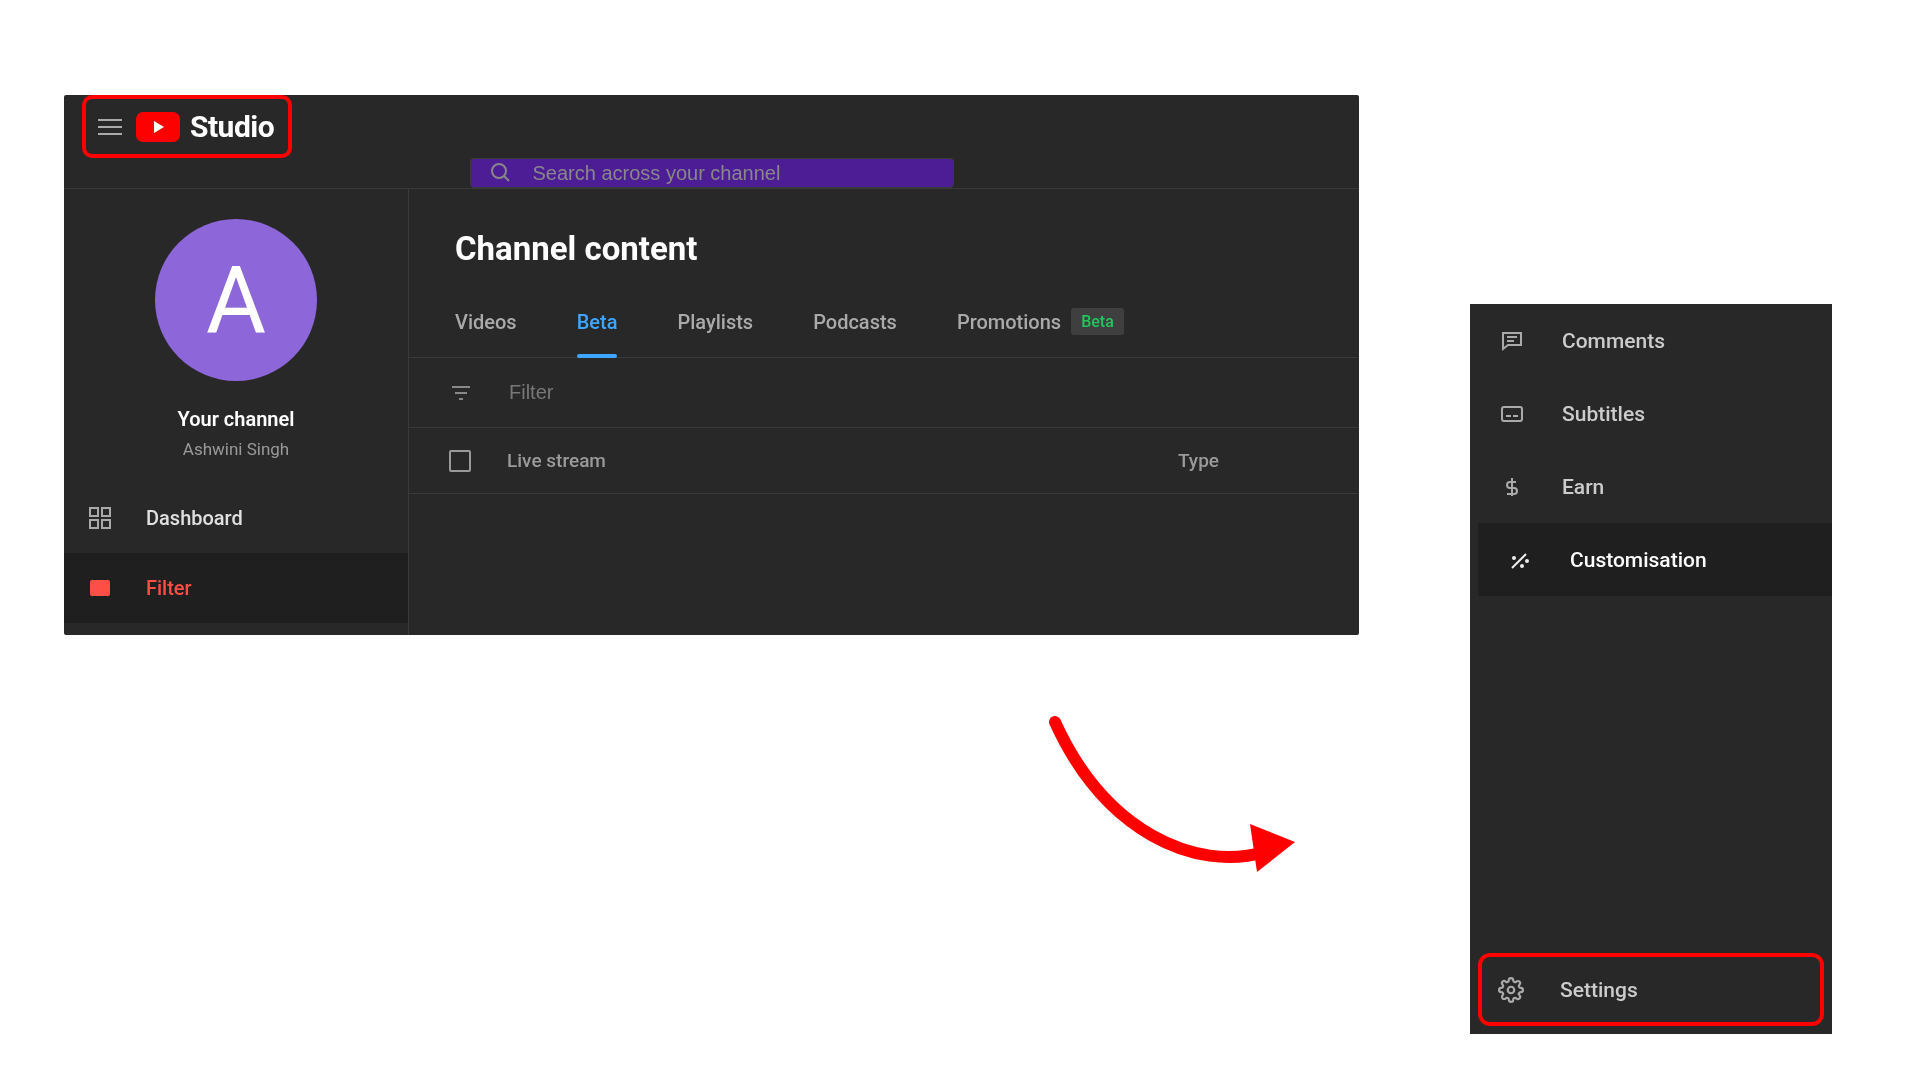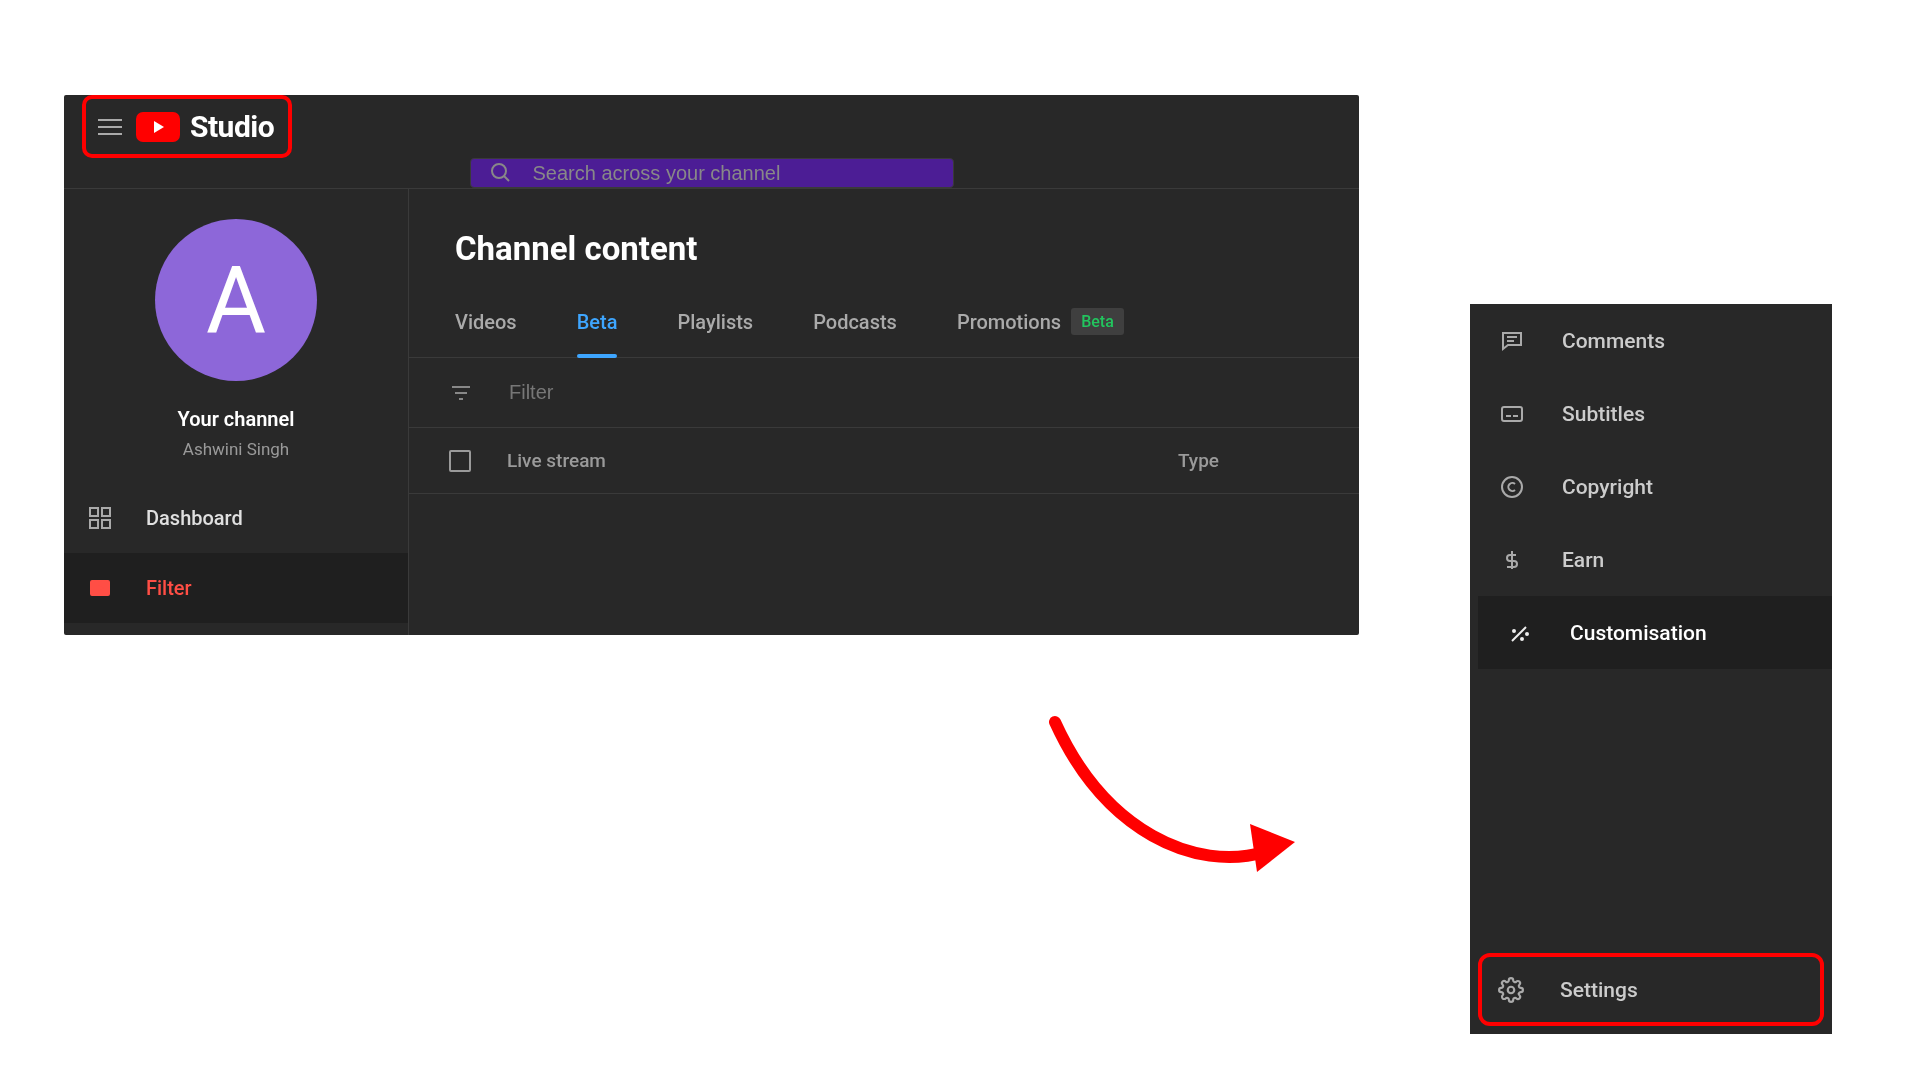--- a/index.html
+++ b/index.html
@@ -263,29 +263,20 @@
     <span class="slot">
       <svg width="24" height="24" viewBox="0 0 24 24" fill="none" stroke="#aaa" stroke-width="2">
         <rect x="2" y="5" width="20" height="14" rx="2"></rect>
           <line x1="6" y1="14" x2="11" y2="14"></line>
           <line x1="13" y1="14" x2="18" y2="14"></line>
       </svg>
     </span>
     <span>Subtitles</span>
   </div>
 
-  <div class="p2-item">
-    <span class="slot">
-      <svg width="24" height="24" viewBox="0 0 24 24" fill="none" stroke="#aaa" stroke-width="2">
-        <circle cx="12" cy="12" r="10"></circle>
-          <path d="M15 9a4 4 0 1 0 0 6"></path>
-      </svg>
-    </span>
-    <span>Copyright</span>
-  </div>
 
   <div class="p2-item">
     <span class="slot">
       <svg width="24" height="24" viewBox="0 0 24 24" fill="none" stroke="#aaa" stroke-width="2">
         <path d="M12 3v18"></path>
           <path d="M16 7H10a3 3 0 0 0 0 6h4a3 3 0 0 1 0 6H7"></path>
       </svg>
     </span>
     <span>Earn</span>
   </div>

